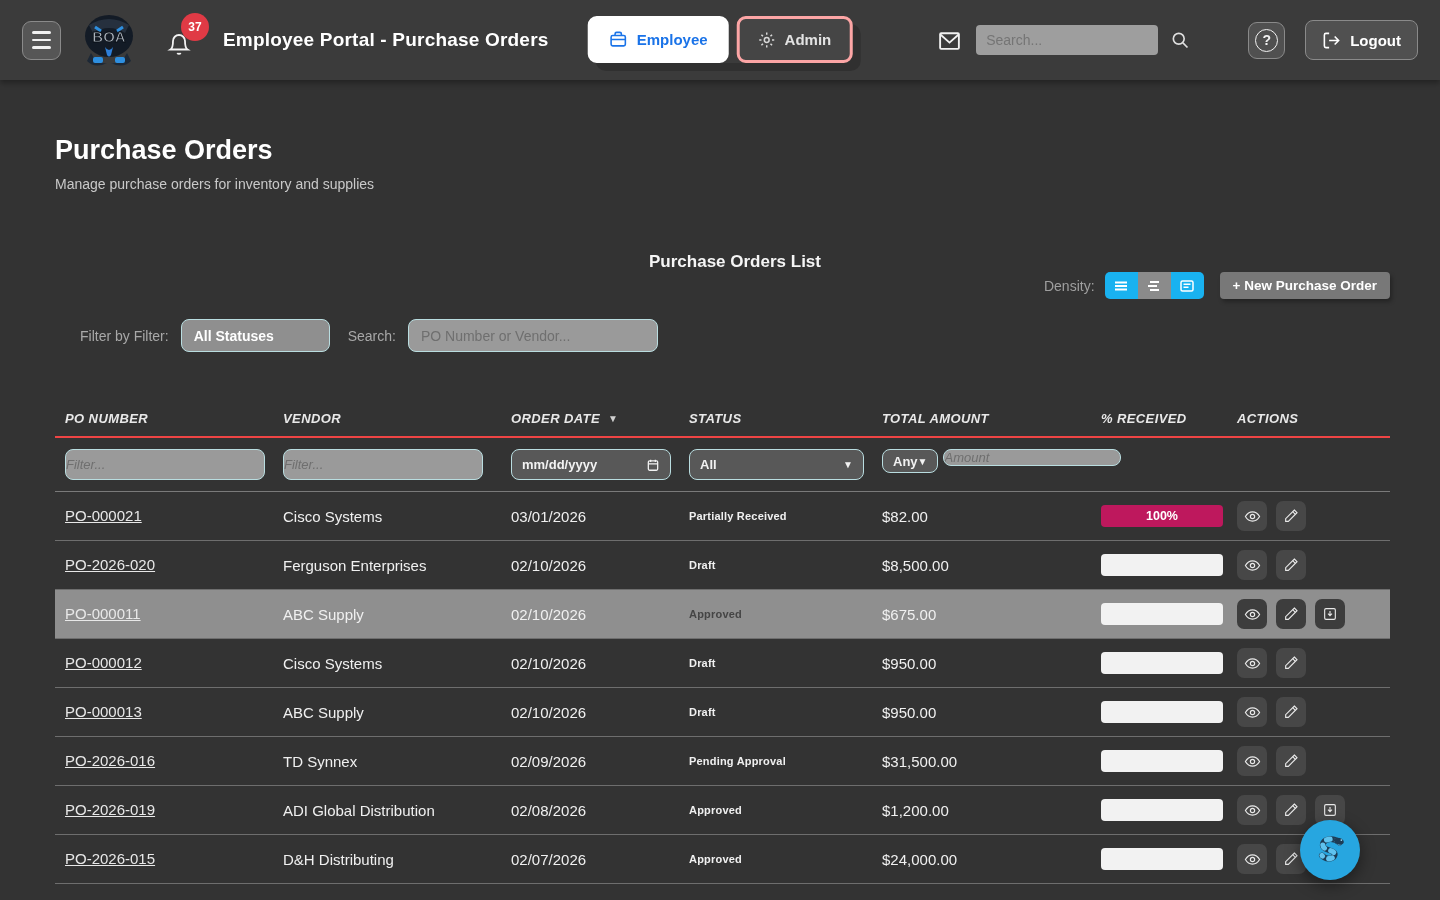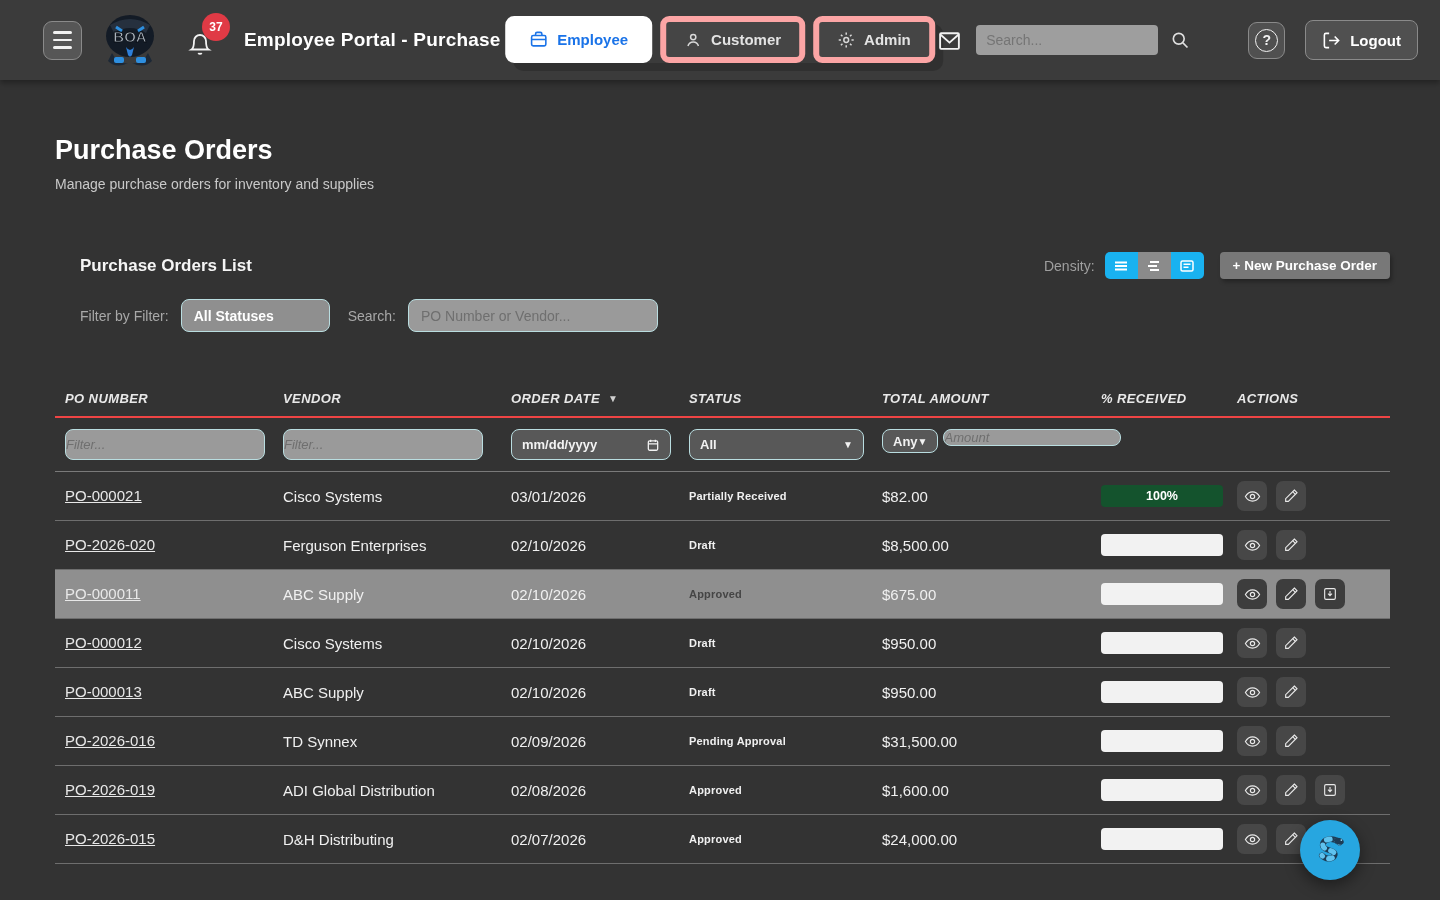--- a/index.html
+++ b/index.html
@@ -1,48 +1,48 @@
 <!DOCTYPE html>
 <html><head>
 <meta charset="utf-8">
 <style>
   * { margin:0; padding:0; box-sizing:border-box; }
   html,body { background:#222; }
   body { font-family:"Liberation Sans", sans-serif; }
   .app { position:relative; width:1440px; height:900px; background:#333333; overflow:hidden; }
 
   
-  .header { position:relative; height:80px; background:#3b3b3b; box-shadow:0 3px 6px rgba(0,0,0,.35); display:flex; align-items:center; z-index:5;padding-left:21px; }
+  .header { position:relative; height:80px; background:#3b3b3b; box-shadow:0 3px 6px rgba(0,0,0,.35); display:flex; align-items:center; z-index:5; }
   .hamburger { margin-left:22px; width:39px; height:39px; border-radius:9px; background:#565656; border:1px solid #8a8a8a; display:flex; flex-direction:column; justify-content:center; align-items:center; gap:5px; cursor:pointer; }
   .hamburger span { display:block; width:19px; height:2.5px; background:#f2f2f2; border-radius:2px; }
   .logo { margin-left:20px; width:56px; height:58px; }
   .bellwrap { position:relative; margin-left:30px; width:30px; height:34px; }
   .bellwrap svg { position:absolute; bottom:0; left:0; }
   .badge { position:absolute; top:-10px; left:14px; min-width:28px; height:28px; border-radius:50%; background:#e03a45; color:#fff; font-size:12px; font-weight:bold; display:flex; align-items:center; justify-content:center; }
   .app-title { margin-left:26px; color:#ffffff; font-size:19px; font-weight:bold; letter-spacing:.2px; }
 
   .tabs { position:absolute; left:50%; transform:translateX(-50%); top:16px; display:flex; gap:8px; box-shadow:8px 8px 0 rgba(0,0,0,.18); border-radius:10px; }
-  .tab { display:flex; align-items:center; gap:9px; padding:0 18px; height:47px; border-radius:9px; font-size:15px; font-weight:bold; cursor:pointer; border:6px solid #fca5a5; background:#454545; color:#e3e3e3; }
+  .tab { display:flex; align-items:center; gap:9px; padding:0 18px; height:47px; border-radius:9px; font-size:15px; font-weight:bold; cursor:pointer; border:3px solid #fca5a5; background:#454545; color:#e3e3e3; }
   .tab.active { background:#ffffff; color:#1a73e8; border-color:#ffffff; height:47px; }
   .tab svg { flex:0 0 auto; }
 
   .header-right { position:absolute; right:22px; display:flex; align-items:center; }
   .mail-icon { margin-right:14px; display:flex; }
   .hsearch { width:182px; height:30px; background:#9e9e9e; border:none; border-radius:4px; padding:0 10px; font-size:14px; color:#2c2c2c; }
   .hsearch::placeholder { color:#757575; }
   .mag-icon { margin-left:12px; display:flex; }
   .help-btn { margin-left:58px; width:37px; height:37px; border-radius:9px; background:#505050; border:1px solid #8a8a8a; color:#f2f2f2; display:flex; align-items:center; justify-content:center; cursor:pointer; }
   .help-q { width:23px; height:23px; border:1.8px solid #f2f2f2; border-radius:50%; font-size:14px; font-weight:bold; display:flex; align-items:center; justify-content:center; }
   .logout-btn { margin-left:20px; height:40px; padding:0 16px; border-radius:8px; background:#505050; border:1px solid #8a8a8a; color:#ffffff; font-size:15px; font-weight:bold; display:flex; align-items:center; gap:9px; cursor:pointer; }
 
   
   .page-title { margin:55px 0 0 55px; color:#ffffff; font-size:27px; font-weight:bold; }
   .page-subtitle { margin:10px 0 0 55px; color:#c9c9c9; font-size:14px; }
 
-  .list-head { display:flex; align-items:center; margin:60px 50px 0 80px; }
+  .list-head { display:flex; align-items:center; margin:60px 50px 0 80px;flex-direction:column; }
   .list-title { color:#f5f5f5; font-size:17px; font-weight:bold; }
   .list-head .right { margin-left:auto; display:flex; align-items:center; }
   .density-label { color:#9f9f9f; font-size:14px; margin-right:10px; }
   .density-group { display:flex; border-radius:5px; overflow:hidden; }
   .density-btn { width:33px; height:27px; border:none; display:flex; align-items:center; justify-content:center; cursor:pointer; background:#8b8b8b; }
   .density-btn.active { background:#19b2f0; }
   .new-po-btn { margin-left:16px; height:27px; padding:0 13px; background:#787878; border:none; border-radius:4px; color:#ffffff; font-size:13.5px; font-weight:bold; cursor:pointer; box-shadow:2px 3px 4px rgba(0,0,0,.3); }
 
   .filter-bar { display:flex; align-items:center; margin:20px 0 0 80px; }
   .fb-label { color:#a8a8a8; font-size:14px; }
@@ -67,21 +67,21 @@
   .amount-stack .f-select { width:200px; height:24px; }
   .amount-stack .f-input { width:200px; height:17px; }
 
   .trow { height:49px; border-bottom:1px solid #6e6e6e; }
   .trow.hl { background:#8f8f8f; }
   .po-link { color:#e8e8e8; font-size:15px; text-decoration:underline; cursor:pointer; }
   .td { color:#f0f0f0; font-size:15px; }
   .td.status { font-size:11px; font-weight:bold; letter-spacing:.2px; }
   .trow.hl .td.status { color:#454545; }
   .bar { width:122px; height:22px; border-radius:4px; background:#f2f2f2; display:flex; align-items:center; justify-content:center; }
-  .bar.full { background:#14532d; }
+  .bar.full { background:#be185d; }
   .bar span { color:#ffffff; font-size:12.5px; font-weight:bold; }
   .actions { display:flex; gap:9px; }
   .abtn { width:30px; height:30px; border-radius:7px; border:none; background:#474747; display:flex; align-items:center; justify-content:center; cursor:pointer; }
   .trow.hl .abtn { background:#3d3d3d; }
 
   
   .fab { position:absolute; left:1300px; top:820px; width:60px; height:60px; border-radius:50%; background:#27a6e0; border:none; cursor:pointer; display:flex; align-items:center; justify-content:center; box-shadow:0 5px 16px rgba(0,0,0,.45); z-index:20; }
 </style>
 </head>
 <body>
@@ -121,29 +121,20 @@
 
     <div class="tabs">
       <button class="tab active">
         <span style="display:flex">
           <svg width="19" height="19" viewBox="0 0 24 24" fill="none" stroke="#1a73e8" stroke-width="2">
             <rect x="3" y="7" width="18" height="13" rx="2"></rect>
             <path d="M8 7V5a2 2 0 0 1 2-2h4a2 2 0 0 1 2 2v2M3 12h18"></path>
           </svg>
         </span>
         <span>Employee</span>
-      </button>
-      <button class="tab">
-        <span style="display:flex">
-          <svg width="18" height="18" viewBox="0 0 24 24" fill="none" stroke="#d8d8d8" stroke-width="2">
-            <circle cx="12" cy="8" r="3.5"></circle>
-              <path d="M5 20c1-4 4-5.5 7-5.5S18 16 19 20"></path>
-          </svg>
-        </span>
-        <span>Customer</span>
       </button>
       <button class="tab">
         <span style="display:flex">
           <svg width="18" height="18" viewBox="0 0 24 24" fill="none" stroke="#d8d8d8" stroke-width="2">
             <circle cx="12" cy="12" r="3.2"></circle>
             <path d="M12 2v3M12 19v3M2 12h3M19 12h3M4.9 4.9l2.1 2.1M17 17l2.1 2.1M19.1 4.9L17 7M7 17l-2.1 2.1"></path>
           </svg>
         </span>
         <span>Admin</span>
       </button>
@@ -434,21 +425,21 @@
                 <path d="M14.5 5.5l4 4"></path>
               </svg>
             </button>
           </div>
         </div>
         <div class="tgrid trow">
           <div><a class="po-link">PO-2026-019</a></div>
           <div class="td">ADI Global Distribution</div>
           <div class="td">02/08/2026</div>
           <div class="td status">Approved</div>
-          <div class="td">$1,600.00</div>
+          <div class="td">$1,200.00</div>
           <div>
             <div class="bar"></div>
           </div>
           <div class="actions">
             <button class="abtn">
               <svg width="17" height="17" viewBox="0 0 24 24" fill="none" stroke="#e8e8e8" stroke-width="1.7">
                 <path d="M2 12s3.8-6.5 10-6.5S22 12 22 12s-3.8 6.5-10 6.5S2 12 2 12z"></path>
                 <circle cx="12" cy="12" r="3"></circle>
               </svg>
             </button>

